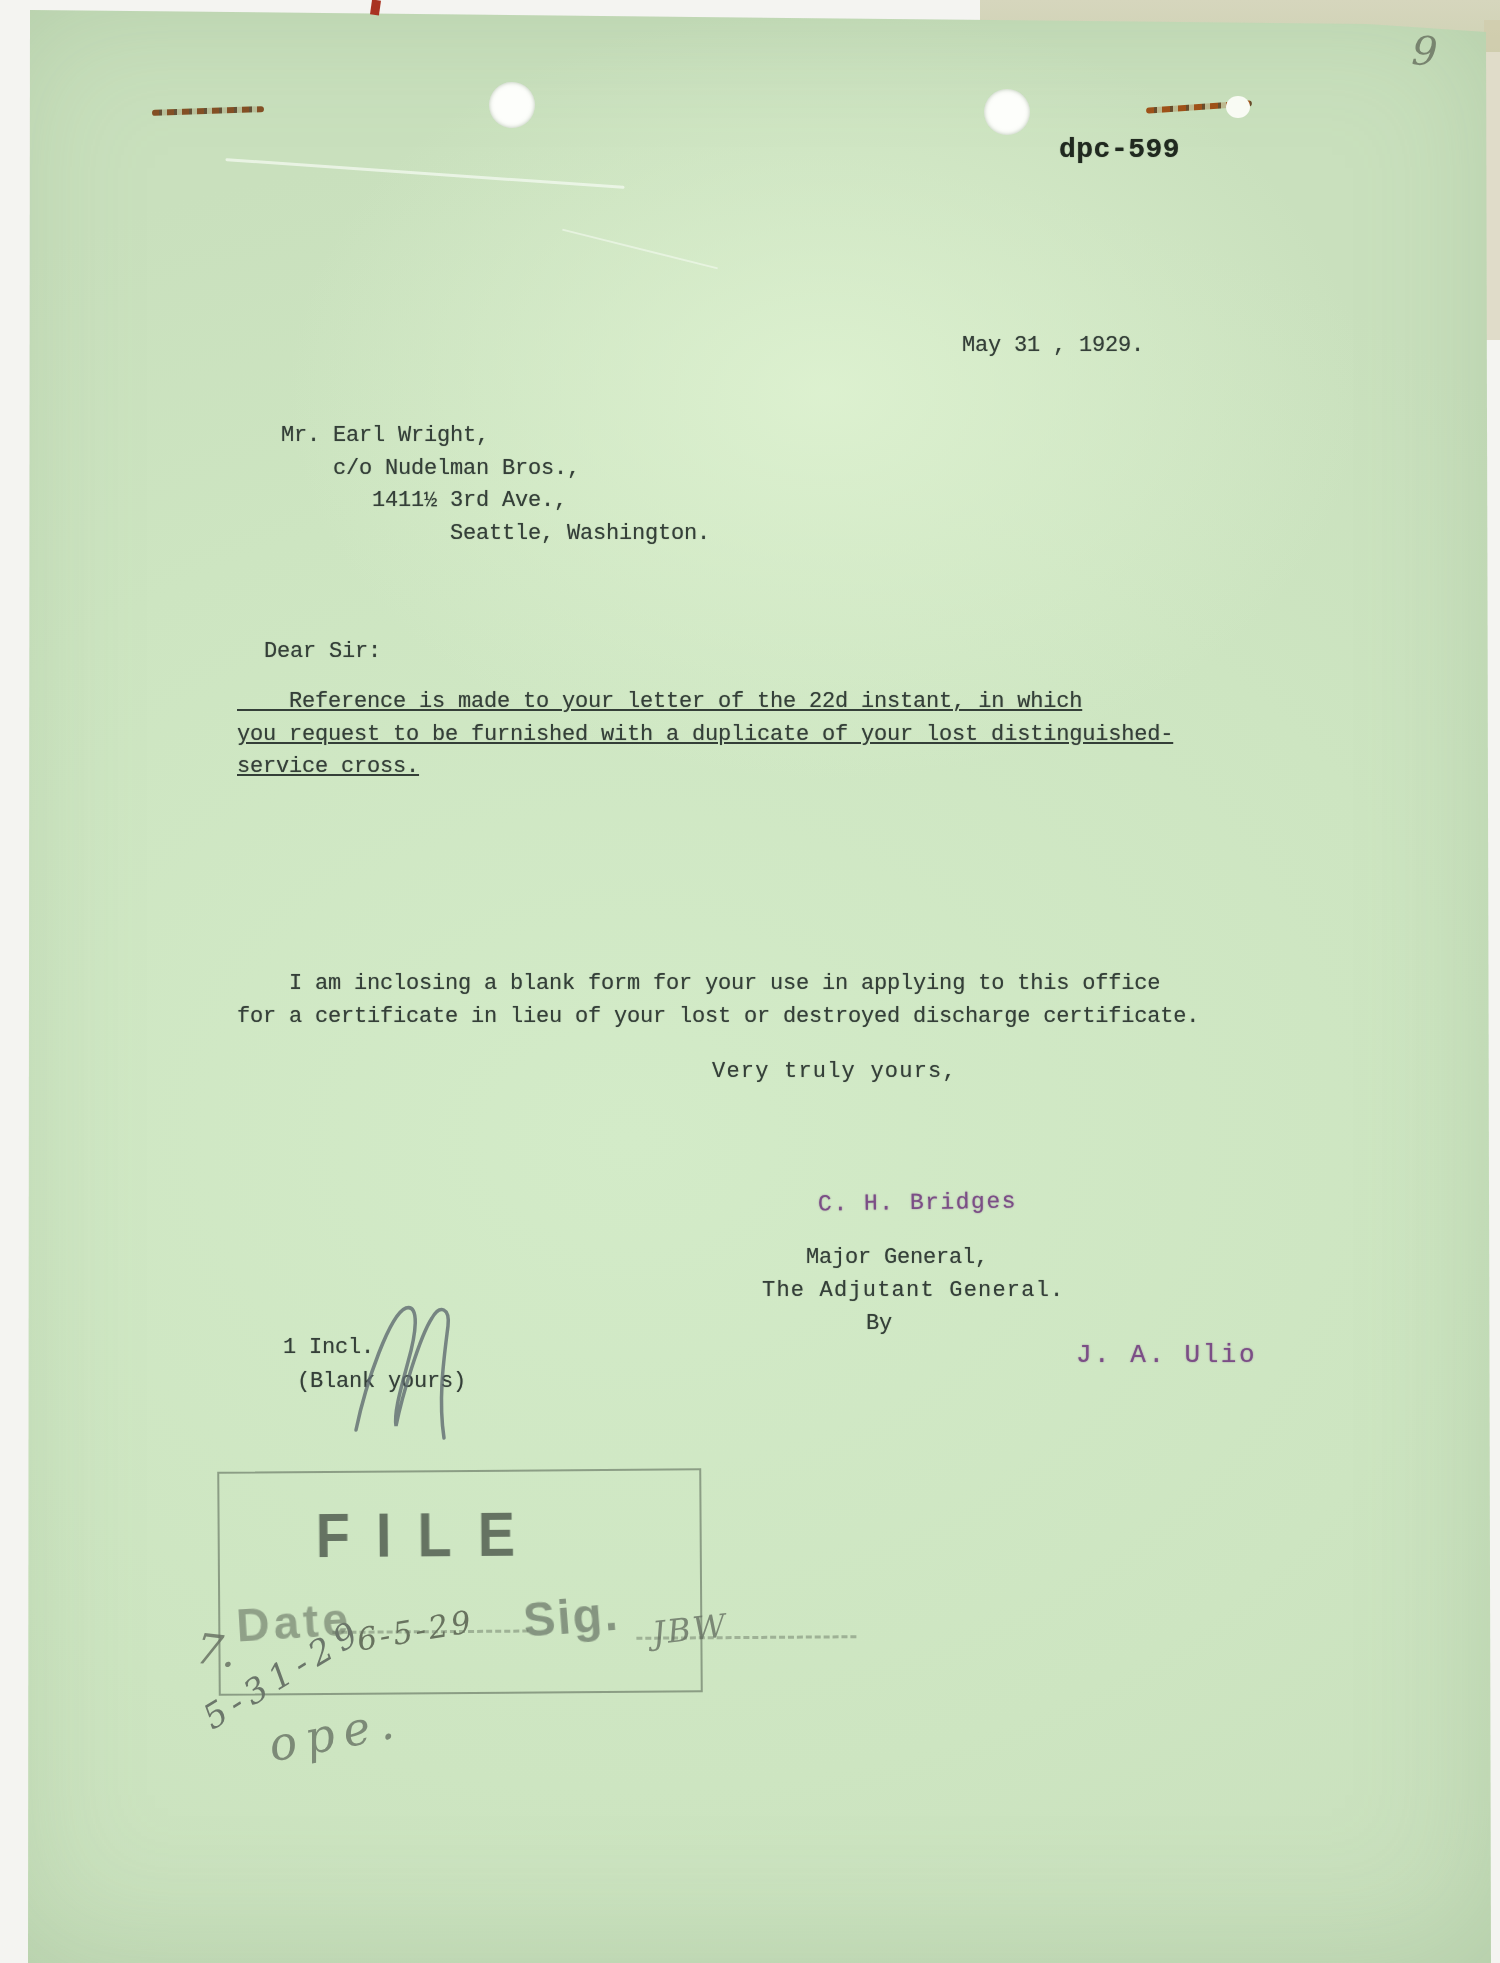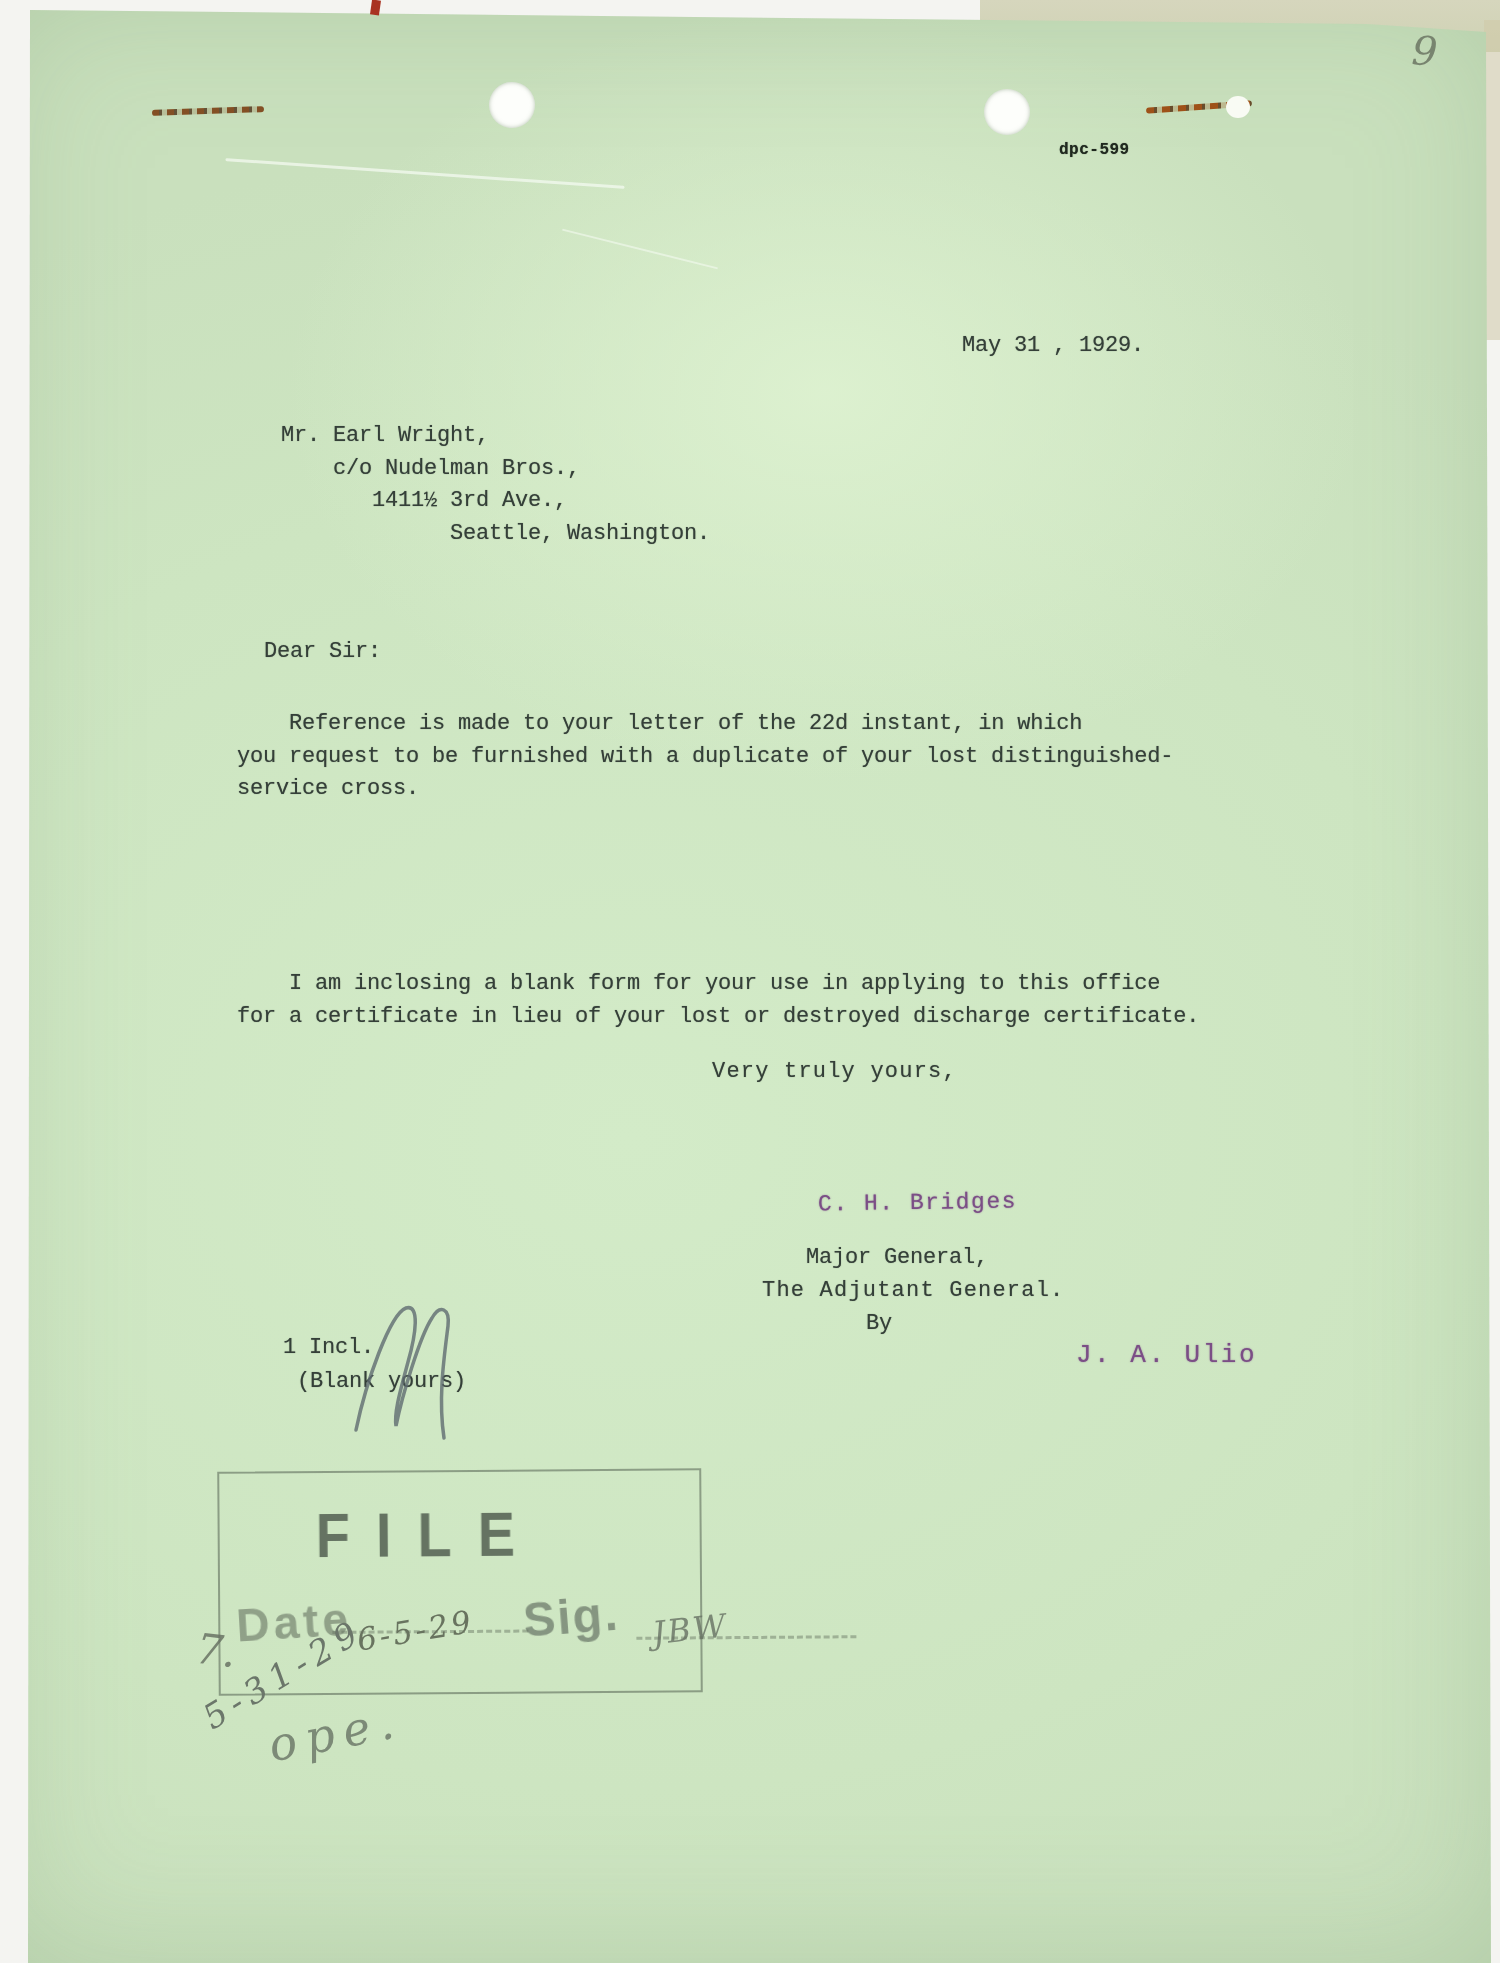--- a/index.html
+++ b/index.html
@@ -63,28 +63,28 @@
     position:absolute;
     font-family:"Liberation Mono", monospace;
     font-size:22px;letter-spacing:-0.2px;line-height:32.5px;
     color:#343f38;text-shadow:0 0 1px rgba(52,63,56,0.55);
     white-space:pre-wrap;
   }
   .typed-faded{
     color:#4a564e;text-shadow:0 0 1.4px rgba(74,86,78,0.65);
   }
   .doc-ref{
-    left:1059px;top:134px;font-weight:bold;font-size:16px;
+    left:1059px;top:134px;font-weight:bold;font-size:28px;
     color:#20291f;text-shadow:0 0 1px rgba(32,41,31,0.7);letter-spacing:0.5px;
   }
   .ref-block{left:215px;top:206px;}
   .date-line{left:962px;top:330px;}
   .recipient{left:281px;top:420px;}
   .salutation{left:237px;top:636px;margin-left:27px;}
-  .para1{left:237px;top:708px;}
+  .para1{left:237px;top:686px;text-decoration:underline;}
   .para2{left:237px;top:818px;}
   .para3{left:237px;top:968px;}
   .closing{left:712px;top:1056px;letter-spacing:1.2px;}
   .stamp-purple{
     font-family:"Liberation Mono", monospace;position:absolute;
     color:#7b4e86;text-shadow:0 0 1.6px rgba(123,78,134,0.75);
   }
   .signer{left:818px;top:1190px;font-size:23px;letter-spacing:1.5px;transform:rotate(-0.8deg);}
   .title1{left:806px;top:1242px;}
   .title2{left:762px;top:1275px;letter-spacing:1.2px;}

